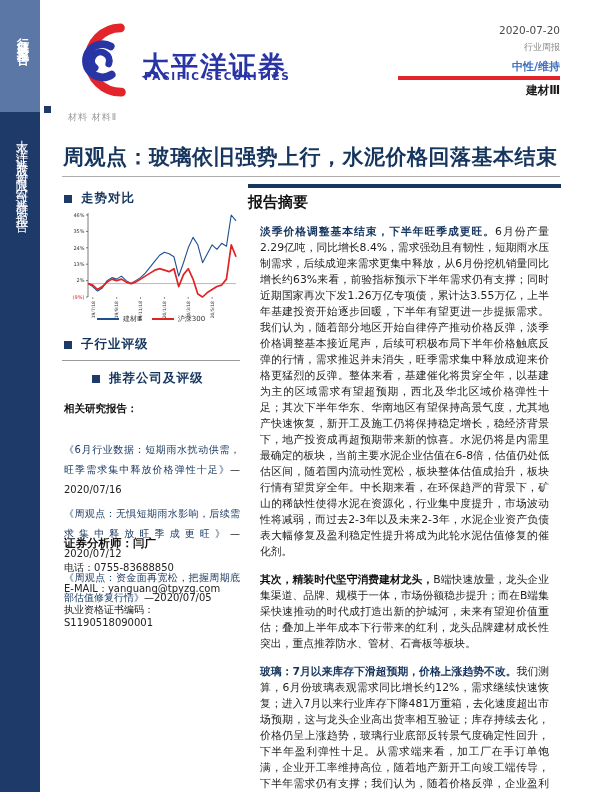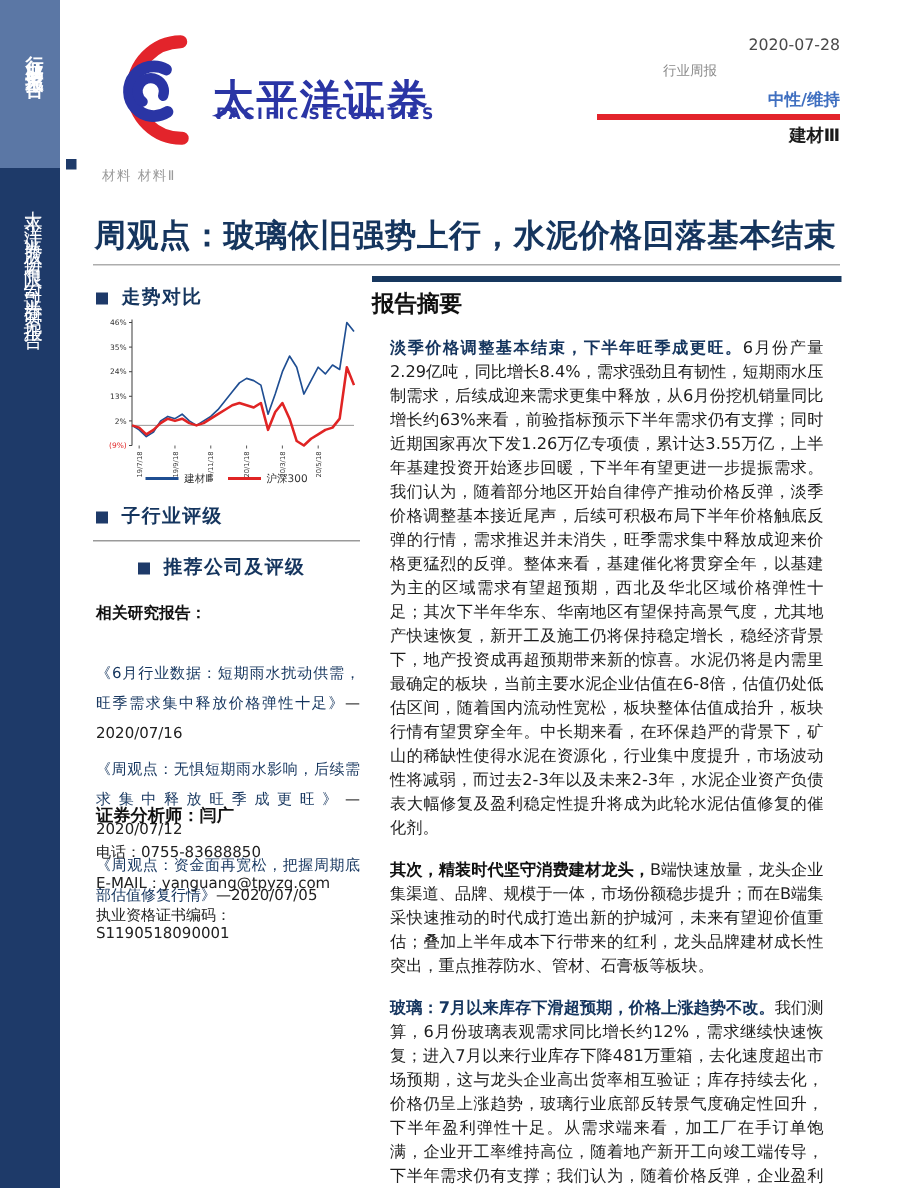--- a/index.html
+++ b/index.html
@@ -14,21 +14,21 @@
   .side-top .vtext { position:absolute; left:14px; top:28px; font-size:12px; letter-spacing:3px; font-weight:bold; }
   .side-bottom .vtext { position:absolute; left:13px; top:18px; font-size:12.5px; letter-spacing:5px; }
   .side-square { position:absolute; left:44px; top:106px; width:7px; height:7px; background:#1e3a69; }
 
   
   .logo-svg { position:absolute; left:60px; top:20px; }
   .brand-cn { position:absolute; left:142px; top:48px; font-size:27px; font-weight:bold; color:#2a35a5; letter-spacing:2px;text-align:center; }
   .brand-en { position:absolute; left:144px; top:70px; font-size:10.5px; font-weight:bold; color:#2a35a5; letter-spacing:1.6px; }
   .meta { position:absolute; left:360px; top:24px; width:200px; text-align:right; }
   .meta-date { font-size:10.5px; color:#4a4a4a; margin-bottom:5px; }
-  .meta-type { font-size:9px; color:#8a8a8a; margin-bottom:5px;text-align:center; }
+  .meta-type { font-size:9px; color:#8a8a8a; margin-bottom:5px; }
   .meta-rating { font-size:11px; font-weight:bold; color:#3f6fc0; margin-bottom:2px; }
   .meta-redbar { height:3.5px; background:#e3242b; width:162px; margin-left:auto; margin-bottom:3px; }
   .meta-industry { font-size:11.5px; font-weight:bold; color:#1a1a1a; }
 
   .breadcrumb { position:absolute; left:68px; top:111px; font-size:9px; color:#9a9a9a; letter-spacing:1px; }
   .title { position:absolute; left:63px; top:143px; width:500px; font-size:21px; font-weight:bold; color:#15355e; letter-spacing:0.5px; }
   .title-rule { position:absolute; left:62px; top:176px; width:498px; height:1px; background:#adadad; }
 
   
   .leftcol { position:absolute; left:62px; top:184px; width:178px; }
@@ -78,21 +78,21 @@
 
   <svg class="logo-svg" width="78" height="80" viewBox="0 0 80 80">
     <path d="M62,7 A33,33 0 1 0 63,73" fill="none" stroke="#e3242b" stroke-width="9" stroke-linecap="round"></path>
     <path d="M52,26 A17,17 0 1 0 53,55" fill="none" stroke="#2a35a5" stroke-width="8" stroke-linecap="round"></path>
     <path d="M36,48 a9,9 0 1 1 14,-4" fill="none" stroke="#2a35a5" stroke-width="7" stroke-linecap="round"></path>
   </svg>
   <div class="brand-cn">太平洋证券</div>
   <div class="brand-en">PACIFIC SECURITIES</div>
 
   <div class="meta">
-    <div class="meta-date">2020-07-28</div>
+    <div class="meta-date">2020-07-20</div>
     <div class="meta-type">行业周报</div>
     <div class="meta-rating">中性/维持</div>
     <div class="meta-redbar"></div>
     <div class="meta-industry">建材Ⅲ</div>
   </div>
 
   <div class="breadcrumb">材料 材料Ⅱ</div>
   <div class="title">周观点：玻璃依旧强势上行，水泥价格回落基本结束</div>
   <div class="title-rule"></div>
 

